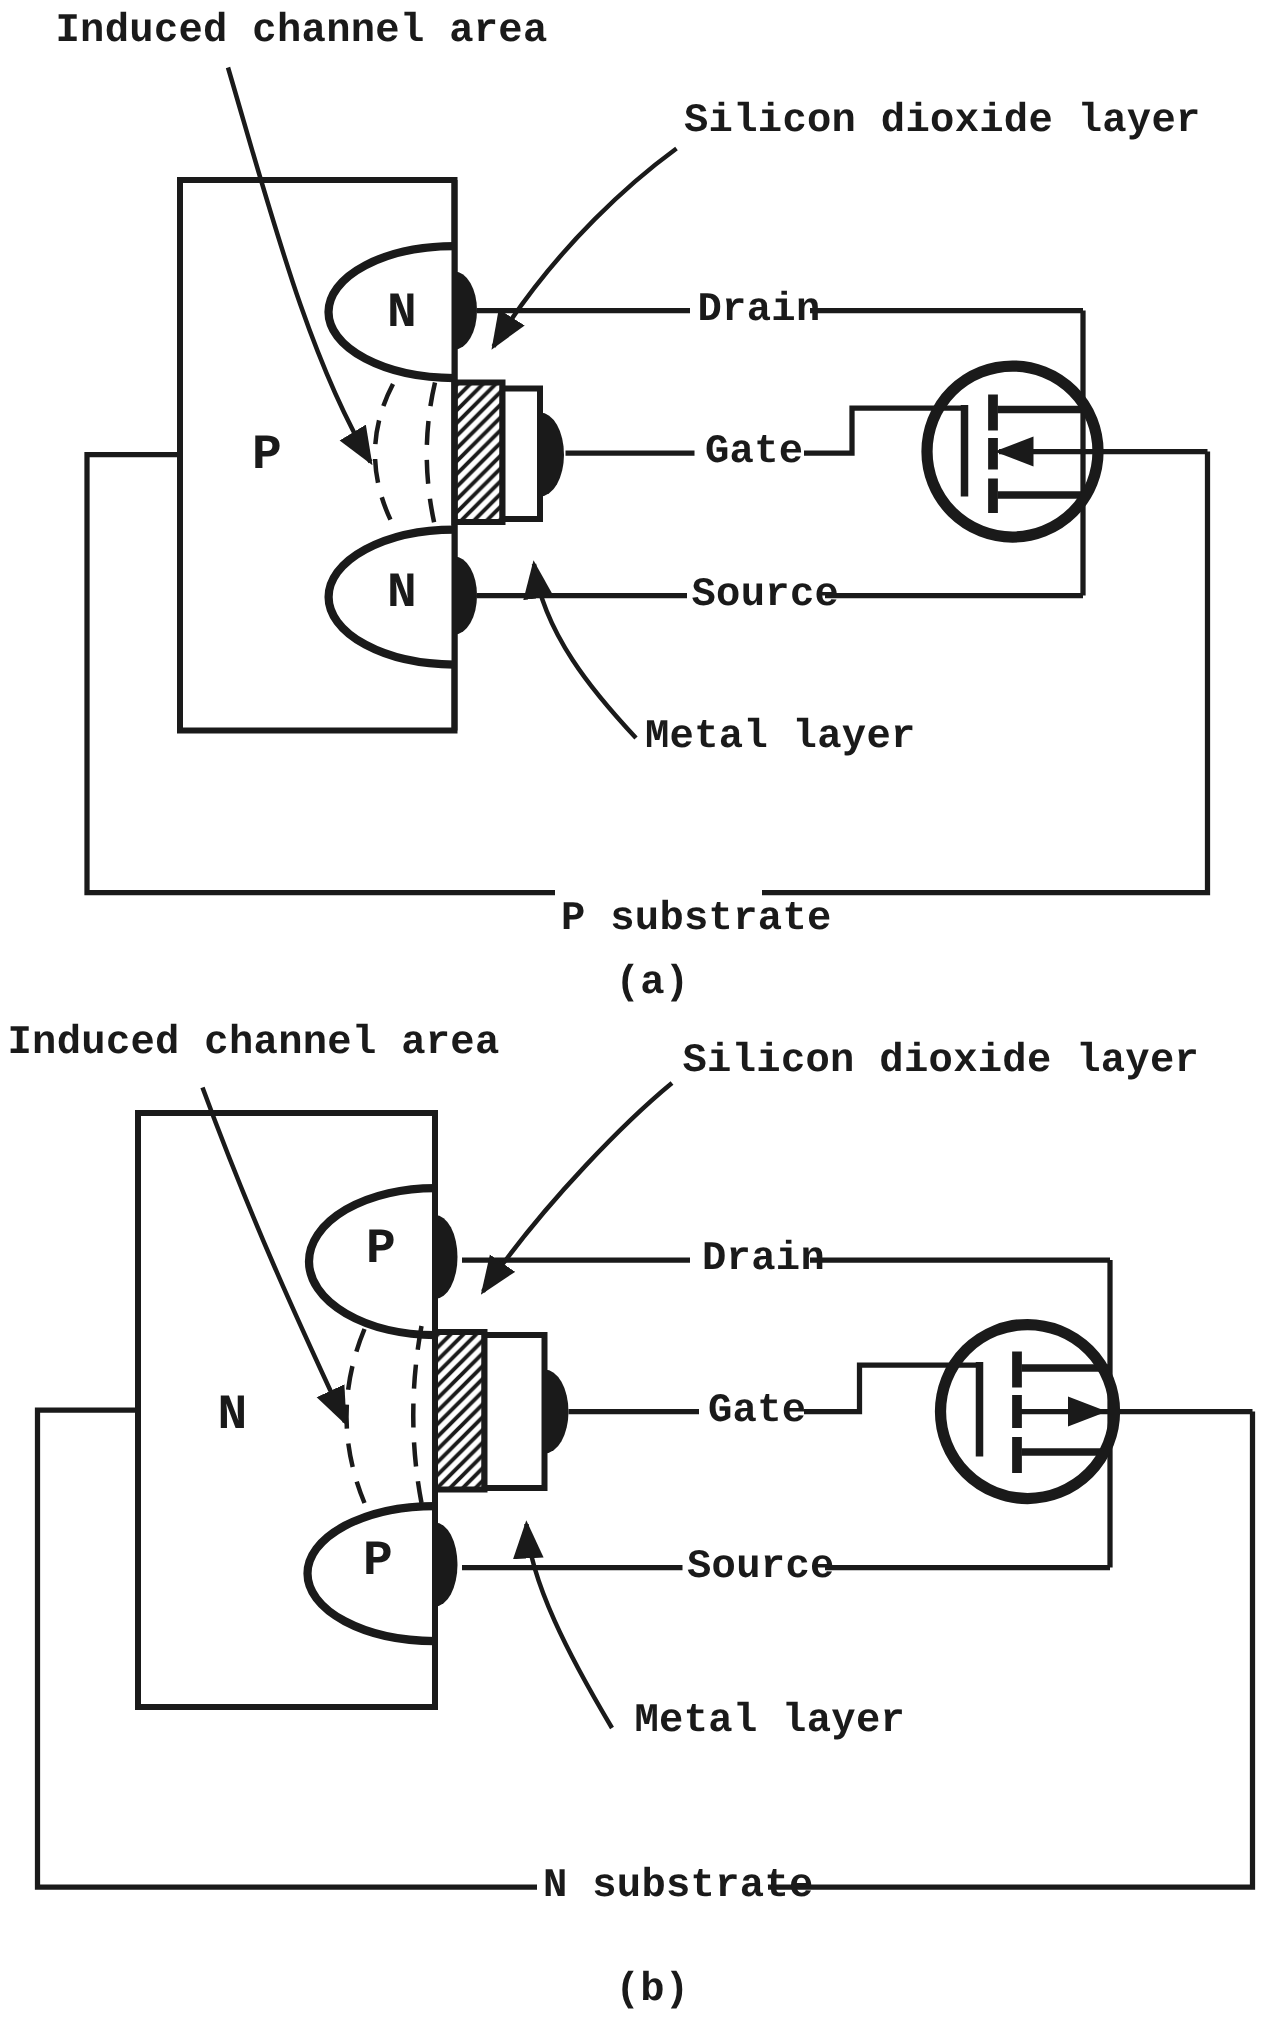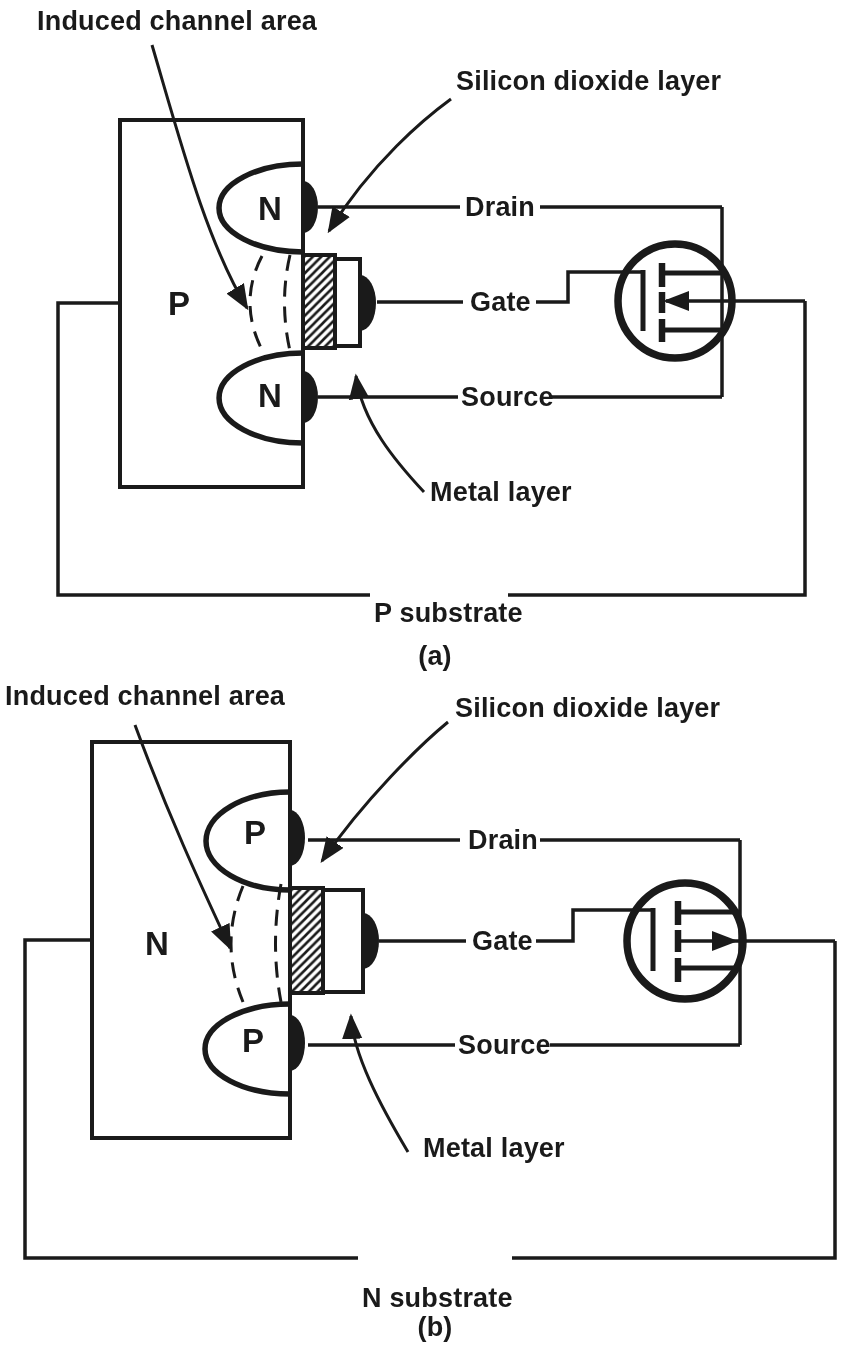--- a/index.html
+++ b/index.html
@@ -1,20 +1,20 @@
 <!DOCTYPE html>
 <html style="--bg: #ffffff; --ink: #1a1a1a;"><head>
 <meta charset="utf-8">
 <style>
   :root { --bg:#ffffff; --ink:#1a1a1a; }
   html,body { margin:0; padding:0; background:var(--bg); }
   .figure {
     position:relative; width:846px; height:1353px;
     background:var(--bg); color:var(--ink);
-    font-family:Liberation Sans, sans-serif;
+    font-family:Liberation Mono, monospace;
     overflow:hidden;
   }
   svg.art { position:absolute; left:0; top:0; color:var(--ink); }
   .lbl {
     position:absolute; font-size:27px; font-weight:700; line-height:1;
     letter-spacing:.2px; white-space:nowrap; color:var(--ink);
   }
   .lbl.region  { font-size:33px; }
   .lbl.caption { width:60px; text-align:center; }
 </style>
@@ -149,19 +149,19 @@
   <div class="lbl region" style="left:258px; top:192px;">N</div>
   <div class="lbl region" style="left:258px; top:379px;">N</div>
   <div class="lbl caption" style="left:405px; top:643px;">(a)</div>
 
   <div class="lbl" style="left:5px;  top:683px;">Induced channel area</div>
   <div class="lbl" style="left:455px; top:695px;">Silicon dioxide layer</div>
   <div class="lbl" style="left:468px; top:827px;">Drain</div>
   <div class="lbl" style="left:472px; top:928px;">Gate</div>
   <div class="lbl" style="left:458px; top:1032px;">Source</div>
   <div class="lbl" style="left:423px; top:1135px;">Metal layer</div>
-  <div class="lbl" style="left:362px; top:1245px;margin-top:40px;">N substrate</div>
+  <div class="lbl" style="left:362px; top:1245px;">N substrate</div>
   <div class="lbl region" style="left:145px; top:927px;">N</div>
   <div class="lbl region" style="left:244px; top:816px;">P</div>
   <div class="lbl region" style="left:242px; top:1024px;">P</div>
   <div class="lbl caption" style="left:405px; top:1314px;">(b)</div>
 
 </div>
 
 </body></html>

